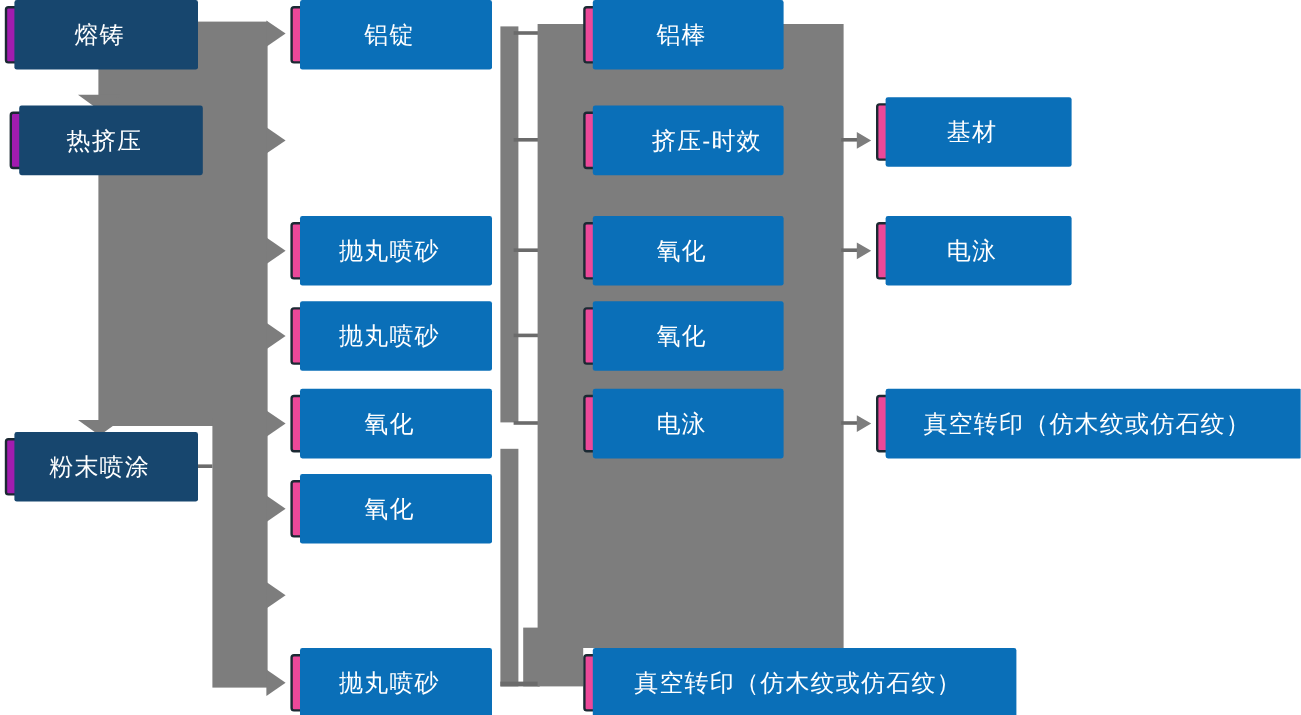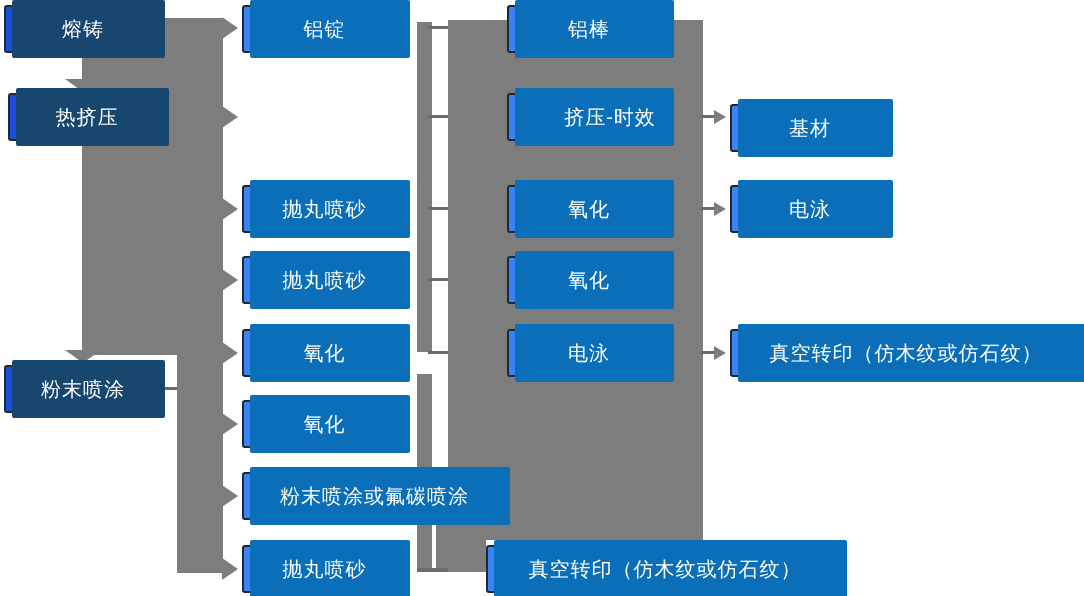--- a/index.html
+++ b/index.html
@@ -18,47 +18,47 @@
     border-top:11px solid transparent;
     border-bottom:11px solid transparent;z-index:1;}
   .arrow-right.small{border-left-width:12px;border-top-width:7px;border-bottom-width:7px;}
   .arrow-down{position:absolute;width:0;height:0;
     border-top:13px solid #7D7D7D;
     border-left:18px solid transparent;
     border-right:18px solid transparent;z-index:1;}
   
   .box{
     position:absolute;box-sizing:border-box;height:48px;
-    background:#3b82f6;border:2px solid #1B2933;border-radius:3px;
+    background:#ec4899;border:2px solid #1B2933;border-radius:3px;
     color:#FFFFFF;display:flex;align-items:center;justify-content:center;
     font-size:20px;letter-spacing:1px;z-index:2;white-space:nowrap;
   }
   .box::before{ 
     content:"";position:absolute;top:-7px;bottom:-7px;left:6px;right:-5px;
     background:#0A6FB8;z-index:-1;border-radius:2px;
   }
-  .dark{background:#1d4ed8;}
+  .dark{background:#a21caf;}
   .dark::before{background:#17466E;}
   
   .n-melting{left:4px;top:5px;width:158px;}
   .n-hotext{left:8px;top:93px;width:158px;}
   .n-surface{left:4px;top:365px;width:158px;}
   
   .c2{left:242px;width:165px;}
   .n-ingot{top:5px;} .n-mold{top:93px;} .n-shot1{top:185px;} .n-shot2{top:256px;}
   .n-ox1{top:329px;} .n-ox2{top:400px;}
   .n-powderfluoro{left:242px;top:472px;width:265px;}
   .n-powder{top:545px;}
   
-  .c3{left:486px;width:164px;margin-left:21px;}
+  .c3{left:486px;width:164px;}
   .n-rod{top:5px;} .n-extage{top:93px;padding-left:42px;} .n-ox3{top:185px;} .n-ox4{top:256px;} .n-ep1{top:329px;}
   .n-vac1{left:486px;top:545px;width:358px;}
   
   .c4{left:730px;width:160px;}
-  .n-base{top:104px;} .n-ep2{top:185px;}
+  .n-base{top:86px;} .n-ep2{top:185px;}
   .n-vac2{left:730px;top:329px;width:352px;}
 </style>
 </head>
 <body>
 
 <div class="canvas">
 
   <div class="gray" style="left:82px;top:18px;width:141px;height:337px;"></div>
   <div class="gray" style="left:177px;top:348px;width:46px;height:225px;"></div>
   <div class="line" style="left:163px;top:387px;width:14px;height:3px;"></div>
@@ -95,21 +95,20 @@
 
   <div class="box dark n-melting">熔铸</div>
   <div class="box dark n-hotext">热挤压</div>
   <div class="box dark n-surface">粉末喷涂</div>
 
   <div class="box c2 n-ingot">铝锭</div>
   <div class="box c2 n-shot1">抛丸喷砂</div>
   <div class="box c2 n-shot2">抛丸喷砂</div>
   <div class="box c2 n-ox1">氧化</div>
   <div class="box c2 n-ox2">氧化</div>
-  <div class="box n-powderfluoro">粉末喷涂或氟碳喷涂</div>
   <div class="box c2 n-powder">抛丸喷砂</div>
 
   <div class="box c3 n-rod">铝棒</div>
   <div class="box c3 n-extage">挤压-时效</div>
   <div class="box c3 n-ox3">氧化</div>
   <div class="box c3 n-ox4">氧化</div>
   <div class="box c3 n-ep1">电泳</div>
   <div class="box n-vac1">真空转印（仿木纹或仿石纹）</div>
 
   <div class="box c4 n-base">基材</div>

